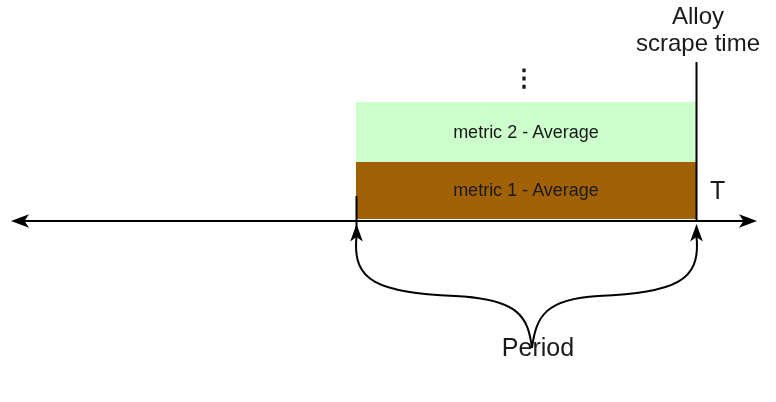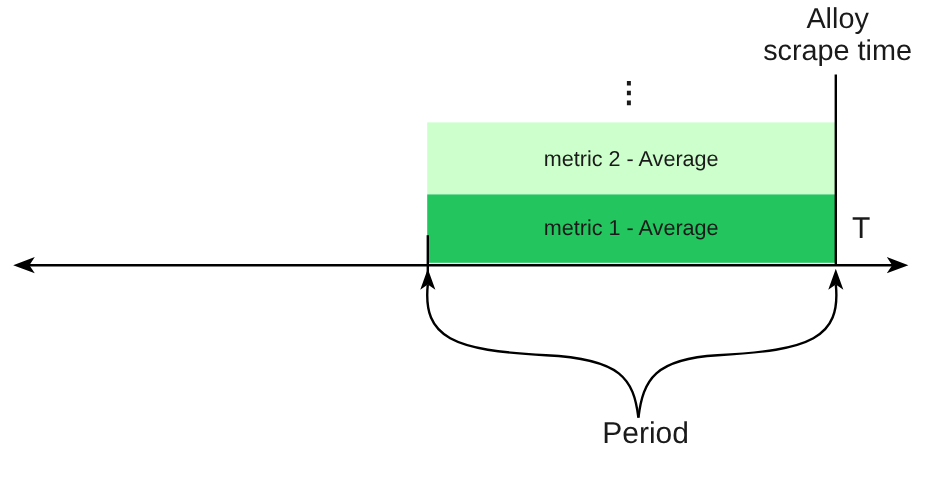--- a/index.html
+++ b/index.html
@@ -50,36 +50,36 @@
     color: #1a1a1a;
   }
   .t-label {
     position: absolute;
     left: 710px; top: 176px;
     font-size: 25px;
     color: #1a1a1a;
   }
   .period-label {
     position: absolute;
-    left: 463px; top: 347px;
+    left: 463px; top: 333px;
     width: 150px;
     text-align: center;
     font-size: 25px;
     color: #1a1a1a;
   }
 </style>
 </head>
 <body>
 
 <div class="canvas">
 
   <div class="bar bar-top" style="background-color: rgb(204, 255, 204);">
     <span>metric 2 - Average</span>
   </div>
-  <div class="bar bar-bottom" style="background-color: #22c55e;">
+  <div class="bar bar-bottom" style="background-color: #a16207;">
     <span>metric 1 - Average</span>
   </div>
 
   <div class="ellipsis">⋮</div>
 
   <svg class="overlay" viewBox="0 0 776 402" xmlns="http://www.w3.org/2000/svg">
 
     <line x1="24" y1="221" x2="744" y2="221" stroke="#000000" stroke-width="2"></line>
     <polygon points="11,221 29,214.2 24.5,221 29,227.8" fill="#000000"></polygon>
     <polygon points="757,221 739,214.2 743.5,221 739,227.8" fill="#000000"></polygon>

